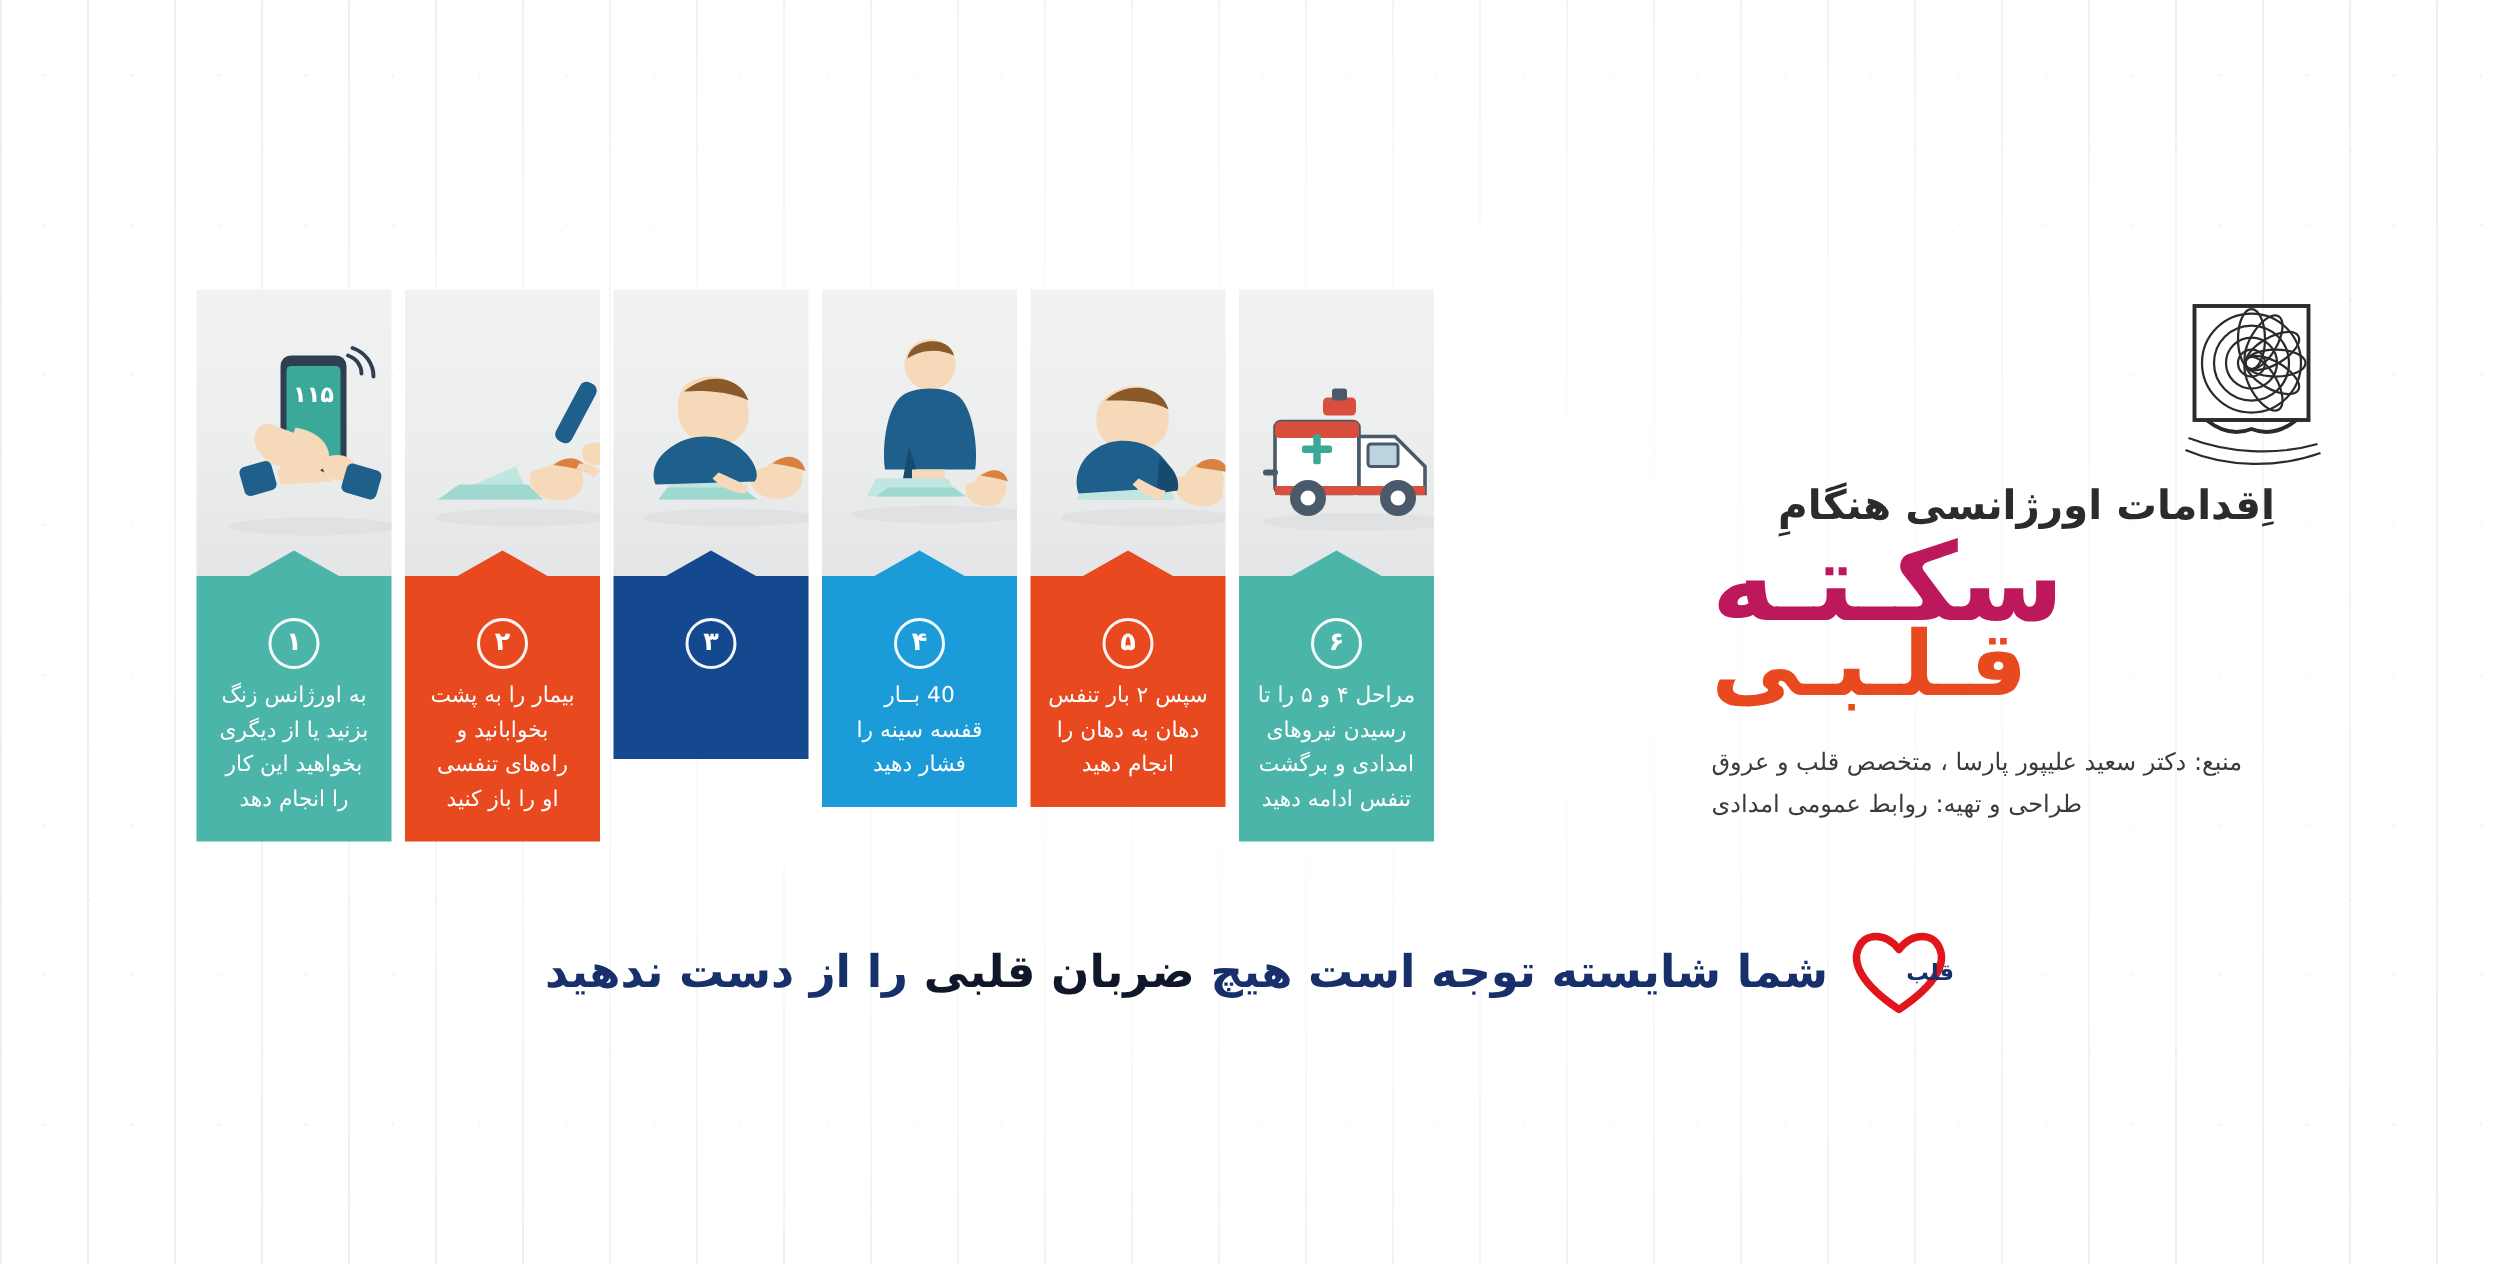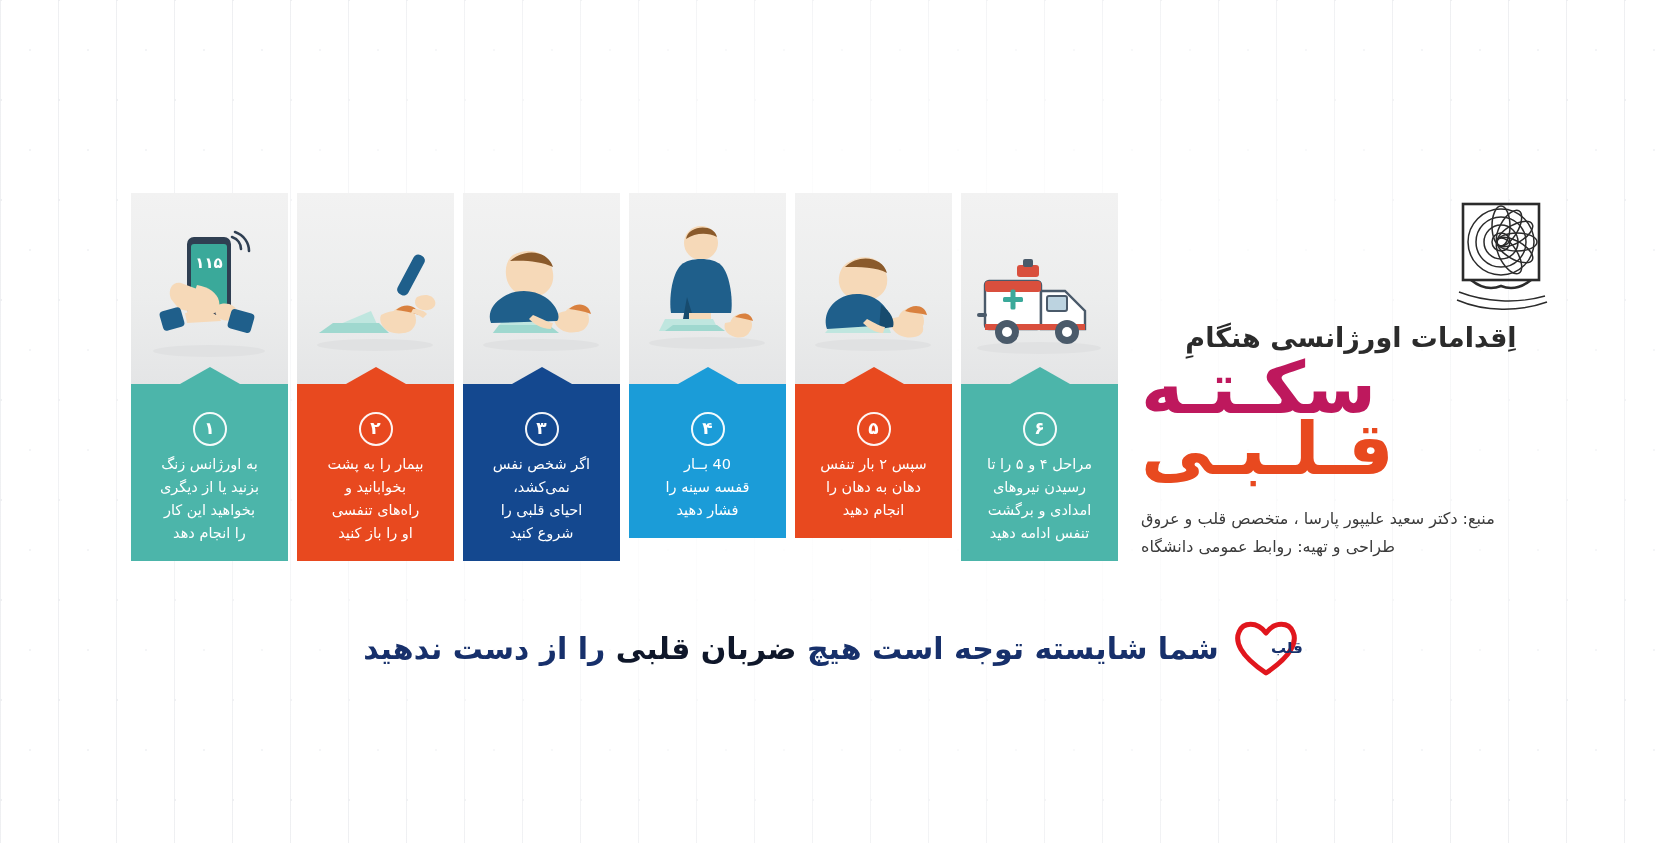--- a/index.html
+++ b/index.html
@@ -37,21 +37,21 @@
     pointer-events:none;
   }
   #stage{position:absolute;inset:0;z-index:2;}
 
   
   .cards{
     position:absolute;
     top:193px;left:131px;
     display:flex;flex-direction:row;gap:9px;
   }
-  .card{width:157px;position:relative;}
+  .card{width:130px;position:relative;}
   .card-img{
     height:191px;
     background:linear-gradient(180deg,#f2f2f2 0%,#eceded 55%,#e4e5e6 100%);
     position:relative;overflow:hidden;
   }
   .card-img svg{position:absolute;left:0;top:0;}
   .card-body{
     position:relative;
     color:#fff;
     padding:28px 11px 16px;
@@ -99,21 +99,21 @@
     text-align:center;margin:4px 0 0;
     letter-spacing:0;white-space:nowrap;
   }
   .title-big{
     text-align:left;line-height:.93;margin-top:2px;
   }
   .title-big .w1{
     display:block;font-size:72px;font-weight:800;color:#be185d;letter-spacing:-1px;
   }
   .title-big .w2{
-    display:block;font-size:72px;font-weight:800;color:#e8491f;letter-spacing:-1px;margin-top:-6px;
+    display:block;font-size:60px;font-weight:800;color:#e8491f;letter-spacing:-1px;margin-top:-6px;
   }
   .credits{margin-top:22px;text-align:left;}
   .credits div{
     font-size:16px;color:#3b3b3b;line-height:1.75;
   }
 
   
   .slogan{
     position:absolute;
     left:0;right:0;top:617px;
@@ -231,24 +231,20 @@
           <circle cx="113" cy="126" r="13" fill="#f6d9b8"></circle>
           <path d="M106 116 c9 -8 20 -5 22 5 c-8 -3 -15 -4 -22 -5z" fill="#d9813f"></path>
           <path d="M50 62 c20 -10 38 0 40 18 c2 16 -10 24 -22 24 c-14 0 -24 -10 -25 -22 c-1 -9 2 -16 7 -20z" fill="#f6d9b8"></path>
           <path d="M47 68 c16 -14 38 -10 43 6 c-12 -6 -30 -7 -43 -6z" fill="#8a5a2b"></path>
           <path d="M40 104 c12 -8 30 -8 42 0 c12 8 16 20 12 24 l-66 2 c-4 -10 2 -20 12 -26z" fill="#1f5f8b"></path>
           <path d="M70 122 c10 4 16 8 20 8 l-2 6 c-10 0 -18 -6 -22 -10z" fill="#f6d9b8"></path>
         </svg>
       </div>
       <div class="card-body" style="background:#14488f;color:#14488f;">
         <span class="num">۳</span>
-        <div class="desc">اگر شخص نفس
-نمی‌کشد،
-احیای قلبی را
-شروع کنید</div>
       </div>
     </div>
 
     <div class="card">
       <div class="card-img">
         <svg width="157" height="191" viewBox="0 0 157 191">
           <ellipse cx="78" cy="152" rx="58" ry="6" fill="#e0e1e2"></ellipse>
           <path d="M22 140 l52 -22 l10 22 z" fill="#bfe6df"></path>
           <path d="M22 140 h70 l-10 -10 h-46z" fill="#9fd8cf"></path>
           <path d="M84 122 c16 -8 30 -4 32 6 c2 9 -8 14 -19 12 c-11 -2 -16 -12 -13 -18z" fill="#f6d9b8"></path>
@@ -321,21 +317,21 @@
 
     <div class="title-1">اِقدامات اورژانسی هنگامِ</div>
 
     <div class="title-big">
       <span class="w1">سکـتـه</span>
       <span class="w2">قـلـبـی</span>
     </div>
 
     <div class="credits">
       <div>منبع: دکتر سعید علیپور پارسا ، متخصص قلب و عروق</div>
-      <div>طراحی و تهیه: روابط عمومی دانشگاه</div>
+      <div>طراحی و تهیه: روابط عمومی امدادی</div>
     </div>
   </div>
 
   <div class="slogan">
     <span class="slogan-inner">
       <span class="heart-badge">
         <svg width="74" height="62" viewBox="0 0 74 62">
           <path d="M37 56 C 10 38 6 24 10 15 C 14 5 28 4 37 16 C 46 4 60 5 64 15 C 68 24 64 38 37 56 Z" fill="none" stroke="#e1161d" stroke-width="5" stroke-linejoin="round"></path>
         </svg>
         <span class="heart-word">قلب</span>

